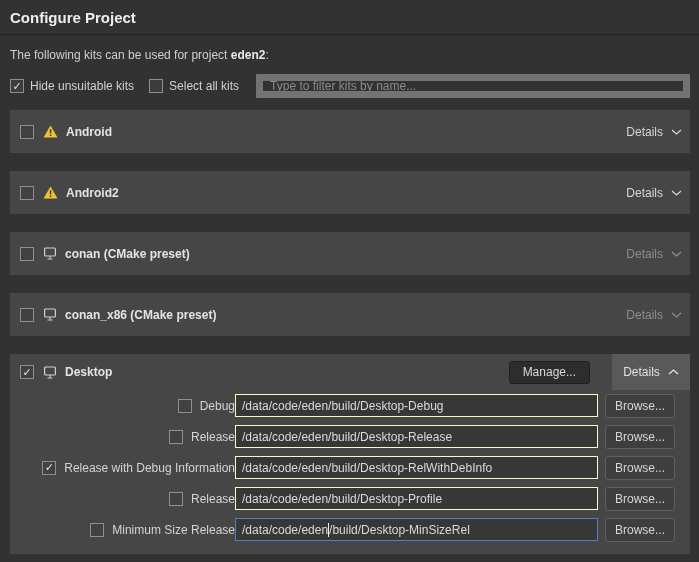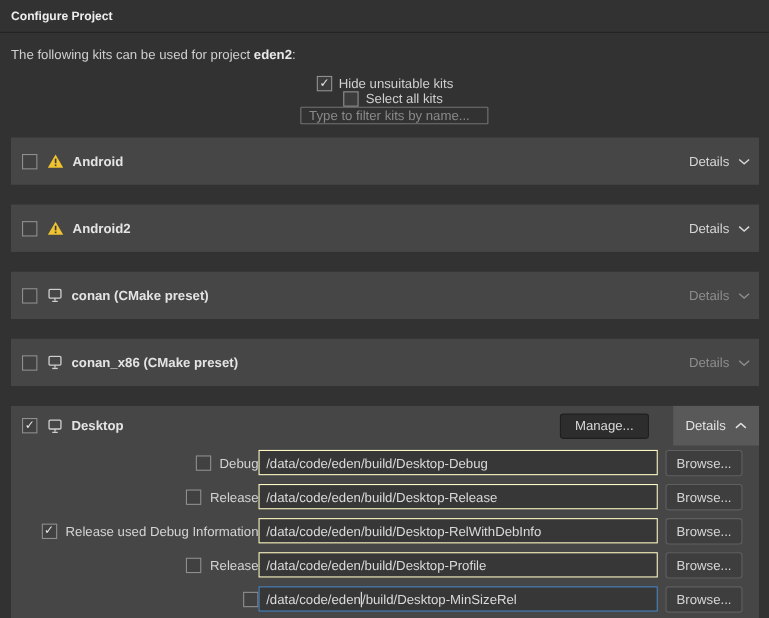--- a/index.html
+++ b/index.html
@@ -5,41 +5,41 @@
   html, body { margin: 0; padding: 0; }
   body {
     width: 699px; height: 562px;
     background: #323232;
     color: #d2d2d2;
     font-family: "Liberation Sans", "DejaVu Sans", sans-serif;
     font-size: 12px;
     overflow: hidden;
   }
   .page-title {
-    font-size: 11px; font-weight: bold; color: #eeeeee;
+    font-size: 15px; font-weight: bold; color: #eeeeee;
     padding: 9px 10px 8px 10px;
   }
   .title-divider { height: 1px; background: #232323; }
   .intro { margin: 13px 10px 0 10px; color: #cfcfcf; }
   .intro b { color: #e8e8e8; }
 
-  .controls { display: flex; align-items: center; margin: 12px 9px 0 10px; flex-direction: column; }
+  .controls { display: flex; align-items: center; margin: 12px 9px 0 10px; }
   .cb-group { display: flex; align-items: center; }
   .cb-group + .cb-group { margin-left: 15px; }
   .cb {
     width: 14px; height: 14px; box-sizing: border-box;
     border: 1px solid #8f8f8f; background: #3c3c3c;
     display: inline-flex; align-items: center; justify-content: center;
     flex: none;
   }
   .cb.checked::after { content: "✓"; color: #e6e6e6; font-size: 11px; line-height: 1; }
   .cb-label { margin-left: 6px; color: #d0d0d0; }
   .filter-input {
     flex: 1; margin-left: 17px; height: 24px; box-sizing: border-box;
-    background: #323232; border: 1px solid #737373; border-radius: 1px;
+    background: #323232; border: 7px solid #737373; border-radius: 1px;
     color: #d0d0d0; padding: 0 7px; font: inherit; font-size: 12px;
   }
   .filter-input::placeholder { color: #8a8a8a; opacity: 1; }
 
   .kit-list { margin: 12px 9px 0 10px; }
   .kit-row {
     background: #464646; height: 43px; margin-bottom: 18px;
     display: flex; align-items: center; padding: 0 8px 0 10px;
   }
   .kit-row .cb, .kit-panel .cb { background: #414141; }
@@ -229,38 +229,39 @@
         <span class="cb"></span>
         <span class="config-label">Release</span>
       </span>
       <input class="path-input" value="/data/code/eden/build/Desktop-Release" style="">
       <button class="browse-btn">Browse...</button>
     </div>
 
     <div class="config-row">
       <span class="config-left">
         <span class="cb checked"></span>
-        <span class="config-label">Release used Debug Information</span>
+        <span class="config-label">Release with Debug Information</span>
       </span>
       <input class="path-input" value="/data/code/eden/build/Desktop-RelWithDebInfo" style="">
       <button class="browse-btn">Browse...</button>
     </div>
 
     <div class="config-row">
       <span class="config-left">
         <span class="cb"></span>
         <span class="config-label">Release</span>
       </span>
       <input class="path-input" value="/data/code/eden/build/Desktop-Profile" style="">
       <button class="browse-btn">Browse...</button>
     </div>
 
     <div class="config-row">
       <span class="config-left">
         <span class="cb"></span>
+        <span class="config-label">Minimum Size Release</span>
       </span>
       <div class="path-input focused"><span>/data/code/eden</span><span class="caret"></span><span>/build/Desktop-MinSizeRel</span></div>
       <button class="browse-btn">Browse...</button>
     </div>
   </div>
 
   <div class="kit-row" style="margin-bottom:0;">
     <span class="cb"></span>
     <span class="kit-icon">
       <svg width="14" height="13" viewBox="0 0 14 13">

